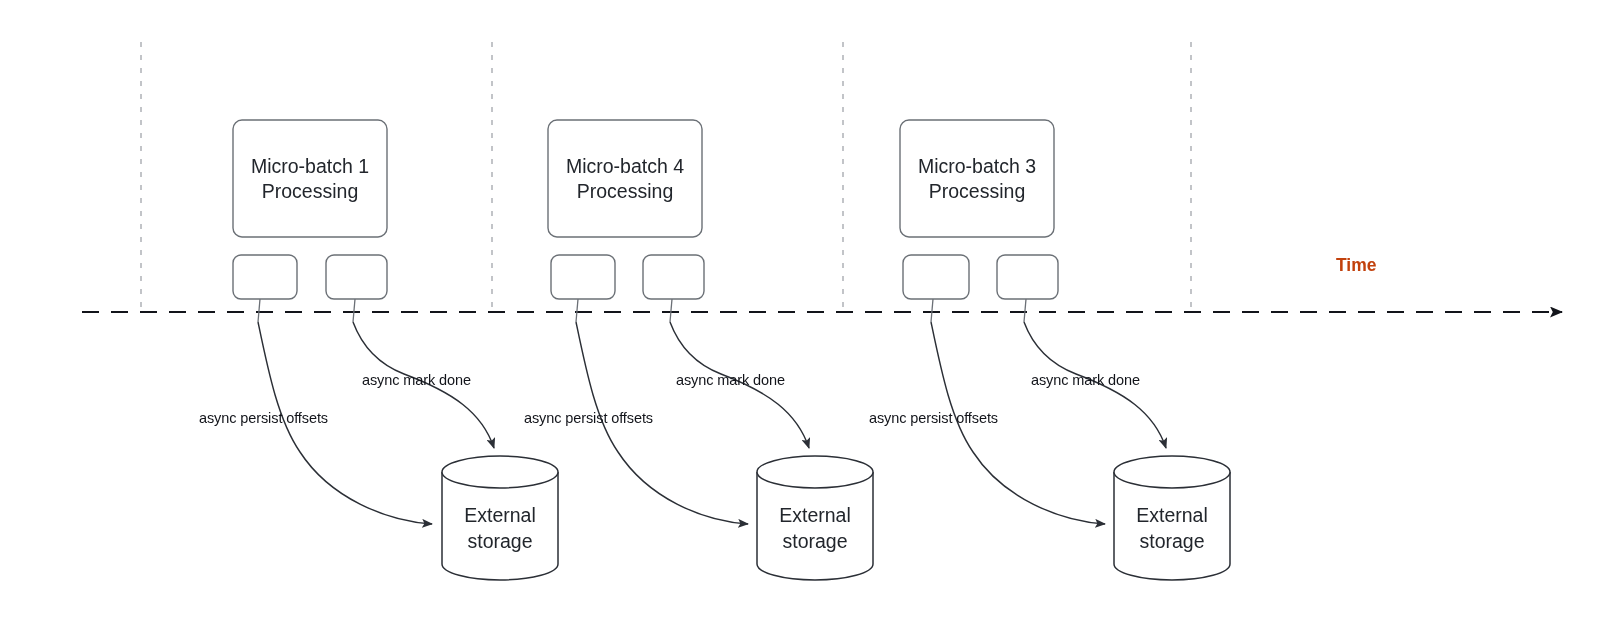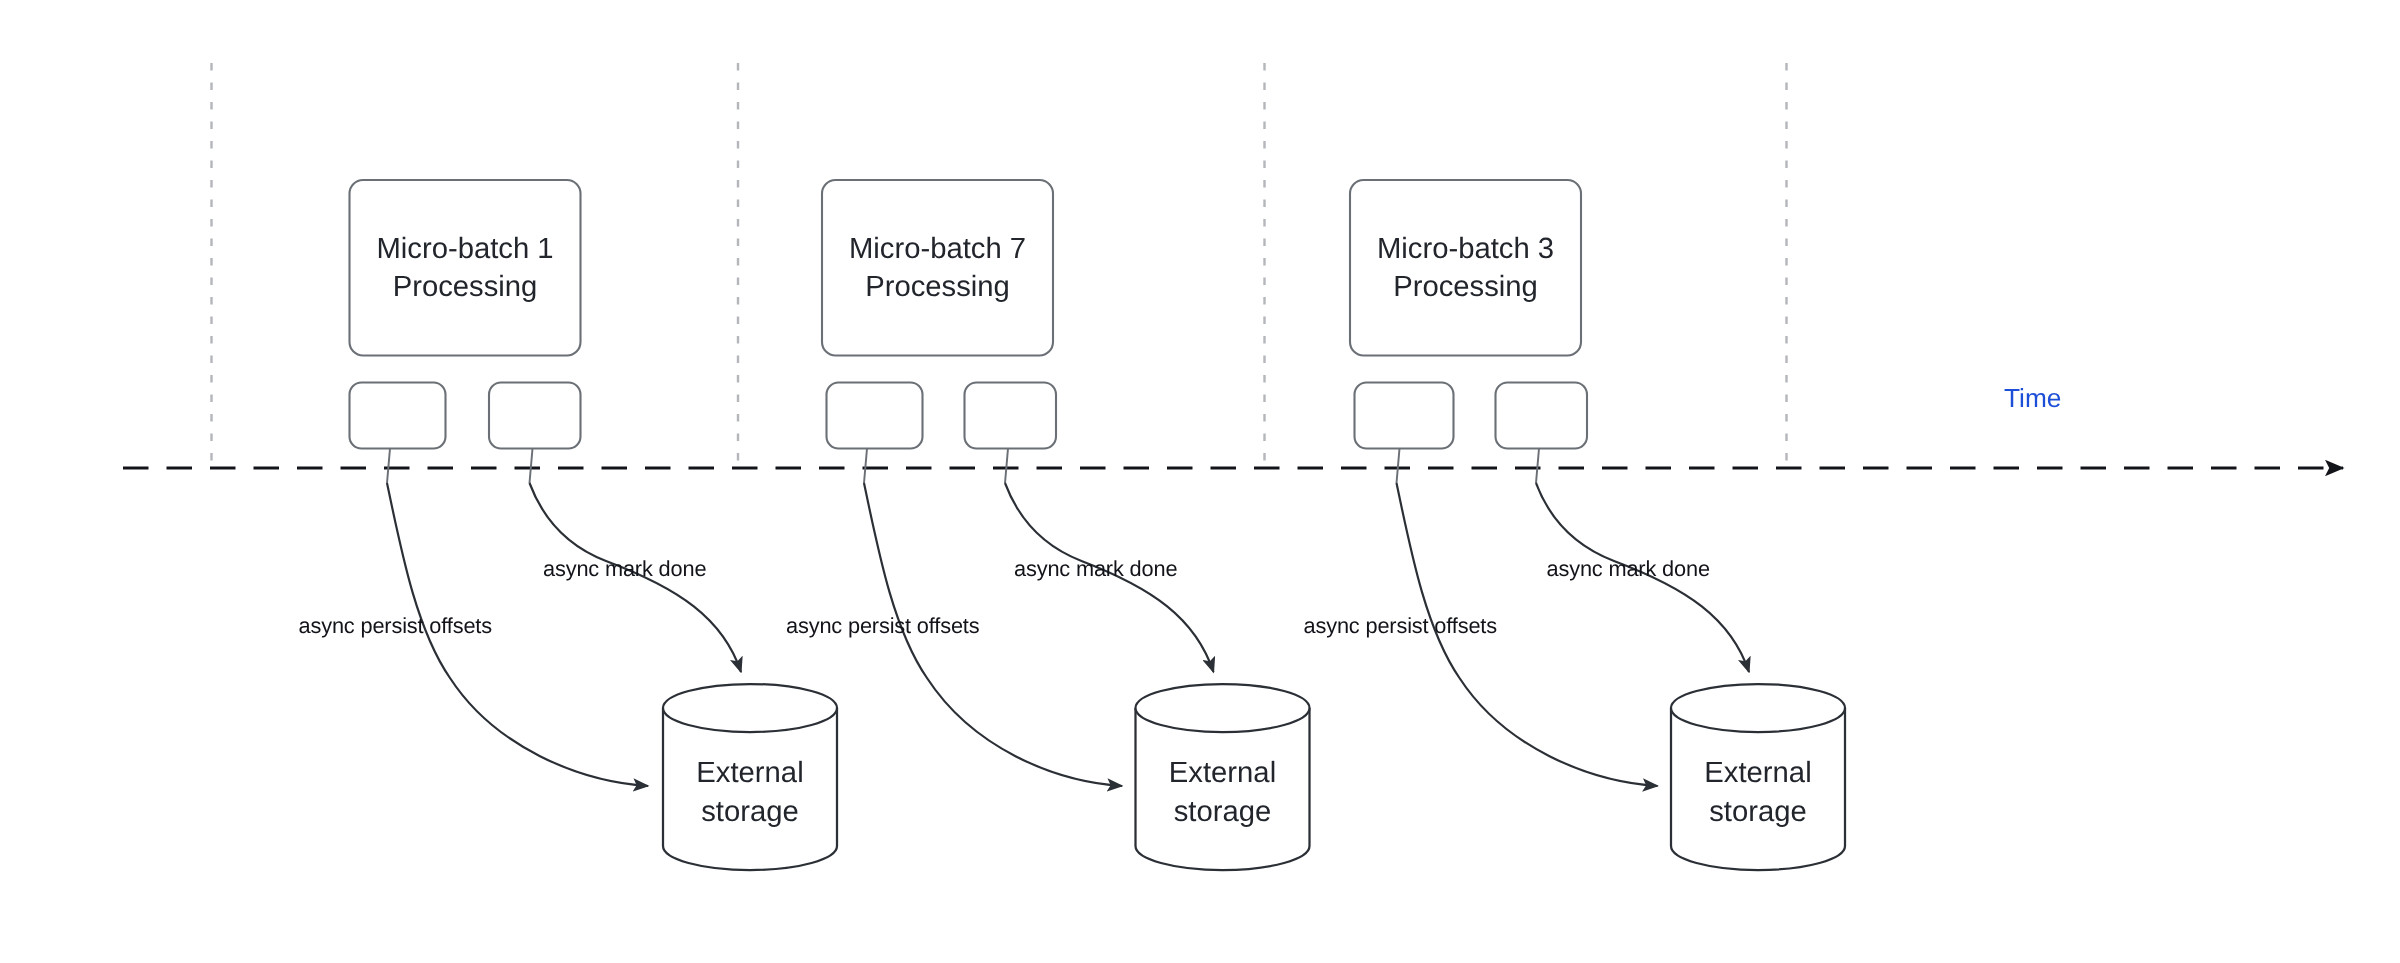--- a/index.html
+++ b/index.html
@@ -83,21 +83,22 @@
     color: #22262c;
   }
   .edge-label {
     font-size: 14.5px;
     font-weight: normal;
     color: #12141a;
     letter-spacing: -0.1px;
   }
   .time-label {
     font-size: 17.5px;
-    color: #1d4ed8;
+    color: #c2410c;
+    font-weight: bold;
   }
   .centered-block {
     position: absolute;
     display: flex;
     flex-direction: column;
     align-items: center;
     justify-content: center;
   }
 </style>
 </head>
@@ -178,21 +179,21 @@
 
   <div class="lbl edge-label" style="left:199px; top:410px;">async persist offsets</div>
   <div class="lbl edge-label" style="left:362px; top:372px;">async mark done</div>
 
   <div class="centered-block cyl-label" style="left:442px; top:492px; width:116px; height:72px;">
     <span>External</span>
     <span>storage</span>
   </div>
 
   <div class="centered-block box-label" style="left:548px; top:120px; width:154px; height:117px;">
-    <span>Micro-batch 7</span>
+    <span>Micro-batch 4</span>
     <span>Processing</span>
   </div>
 
   <div class="lbl edge-label" style="left:524px; top:410px;">async persist offsets</div>
   <div class="lbl edge-label" style="left:676px; top:372px;">async mark done</div>
 
   <div class="centered-block cyl-label" style="left:757px; top:492px; width:116px; height:72px;">
     <span>External</span>
     <span>storage</span>
   </div>

